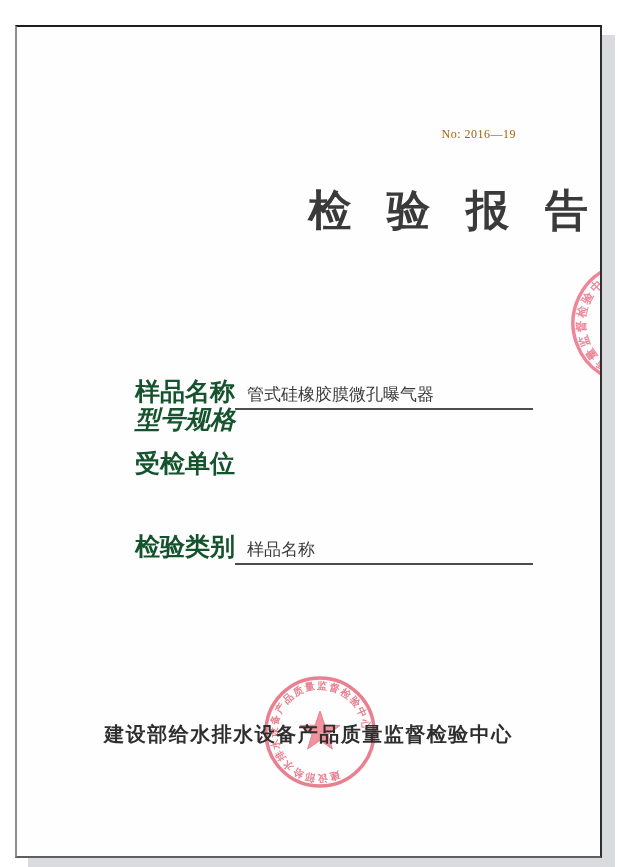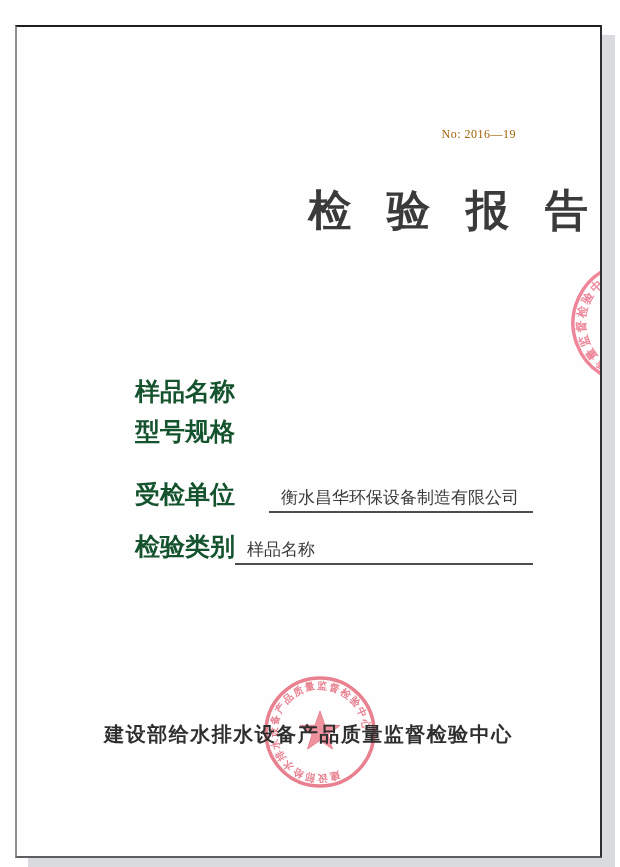--- a/index.html
+++ b/index.html
@@ -65,22 +65,22 @@
     flex: 1 1 auto;
     border-bottom: 2px solid #4d4d4d;
     padding: 0 0 2px 12px;
     font-family: "Liberation Serif", serif;
     font-size: 17px;
     color: #3b3b3b;
     white-space: nowrap;
     min-height: 24px;
   }
   .row1 { top: 348px; }
-  .row2 { top: 388px; }
-  .row3 { top: 451px; gap: 34px; }
+  .row2 { top: 376px; font-style: italic; }
+  .row3 { top: 420px; }
   .row4 { top: 503px; }
 
   .issuer {
     position: absolute;
     top: 694px; left: 0;
     width: 100%;
     text-align: center;
     font-size: 20px;
     font-weight: 700;
     color: #2e2e2e;
@@ -131,29 +131,29 @@
           <path id="edgeArc" d="M -48,0 A 48,48 0 1 1 48,0 A 48,48 0 1 1 -48,0"></path>
         </defs>
         <text class="seal-text-edge" fill="#ec7188">
           <textPath href="#edgeArc" startOffset="4">建设部给水排水设备产品质量监督检验中心</textPath>
         </text>
       </g>
     </svg>
 
     <div class="row row1">
       <span class="lbl">样品名称</span>
+      <span class="val">管式硅橡胶膜微孔曝气器</span>
     </div>
 
     <div class="row row2">
       <span class="lbl">型号规格</span>
     </div>
 
     <div class="row row3">
       <span class="lbl">受检单位</span>
-      <span class="val">衡水昌华环保设备制造有限公司</span>
     </div>
 
     <div class="row row4">
       <span class="lbl">检验类别</span>
       <span class="val">样品名称</span>
     </div>
 
     <svg class="seal-center" viewBox="-62 -62 124 124">
       <circle cx="0" cy="0" r="54" fill="none" stroke="#e56f80" stroke-width="3.5"></circle>
       <defs>

